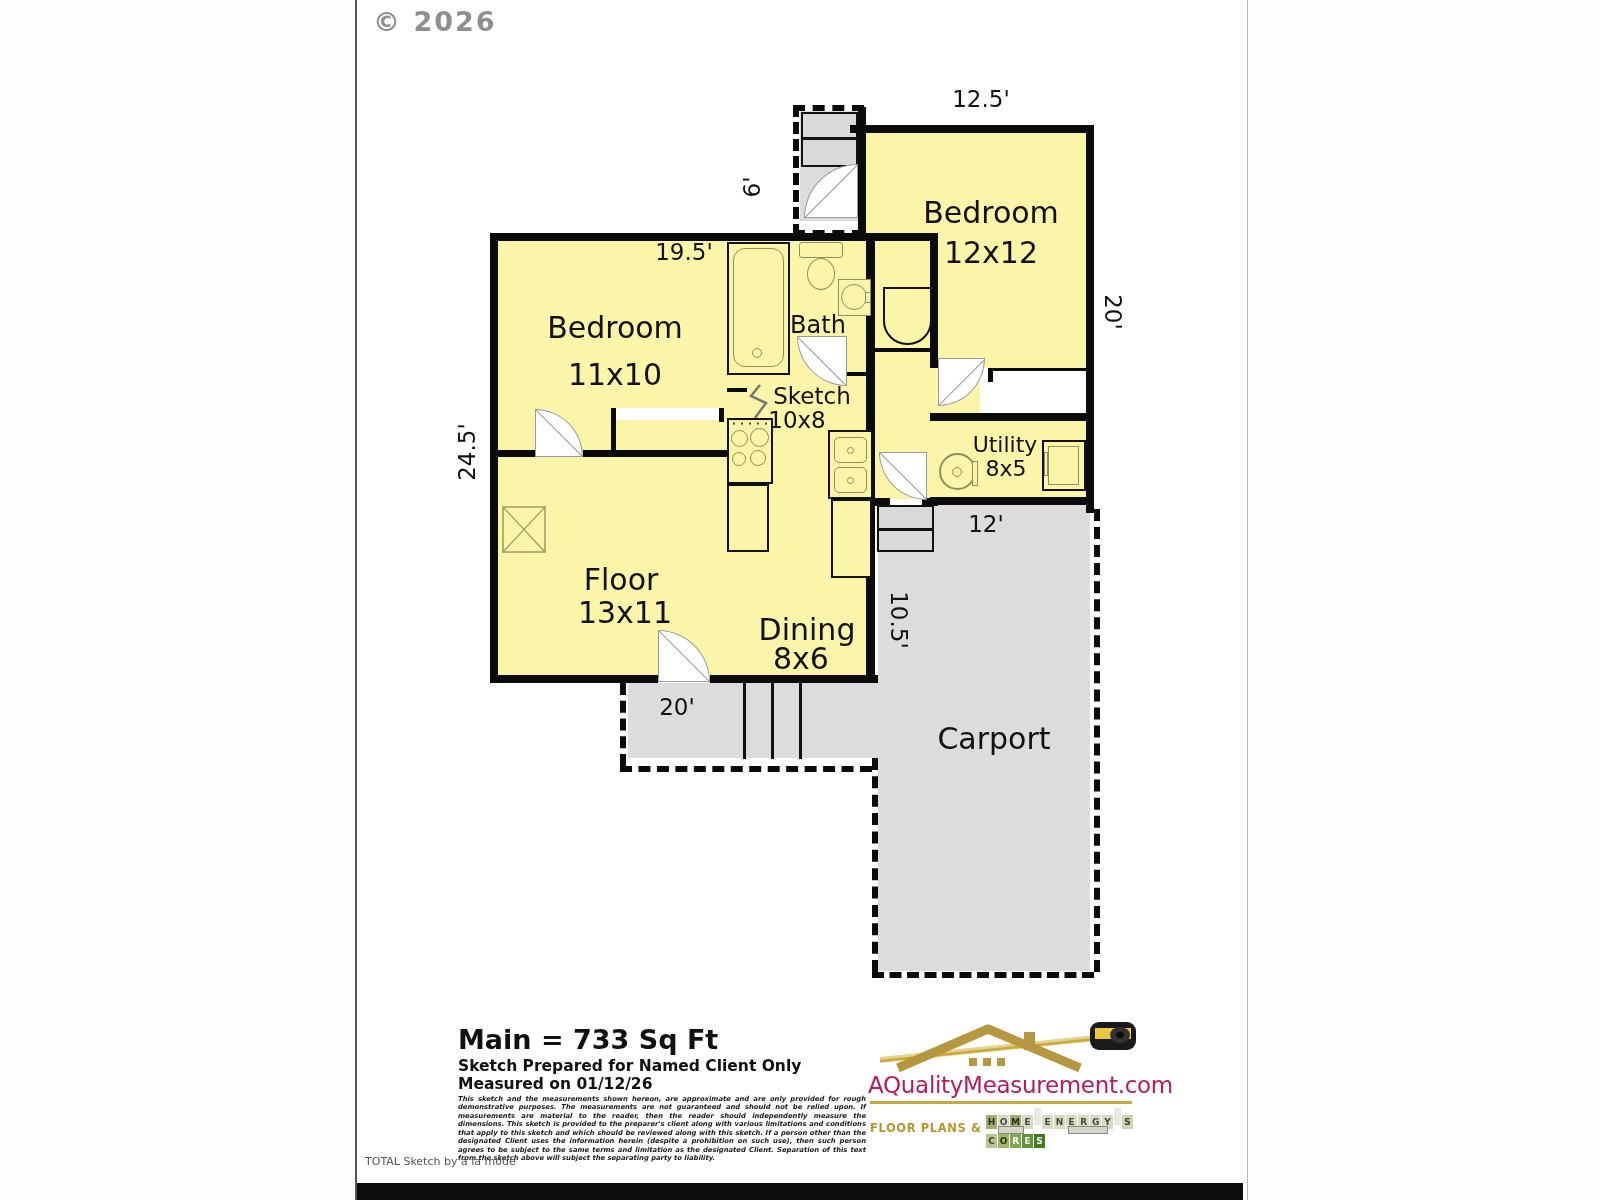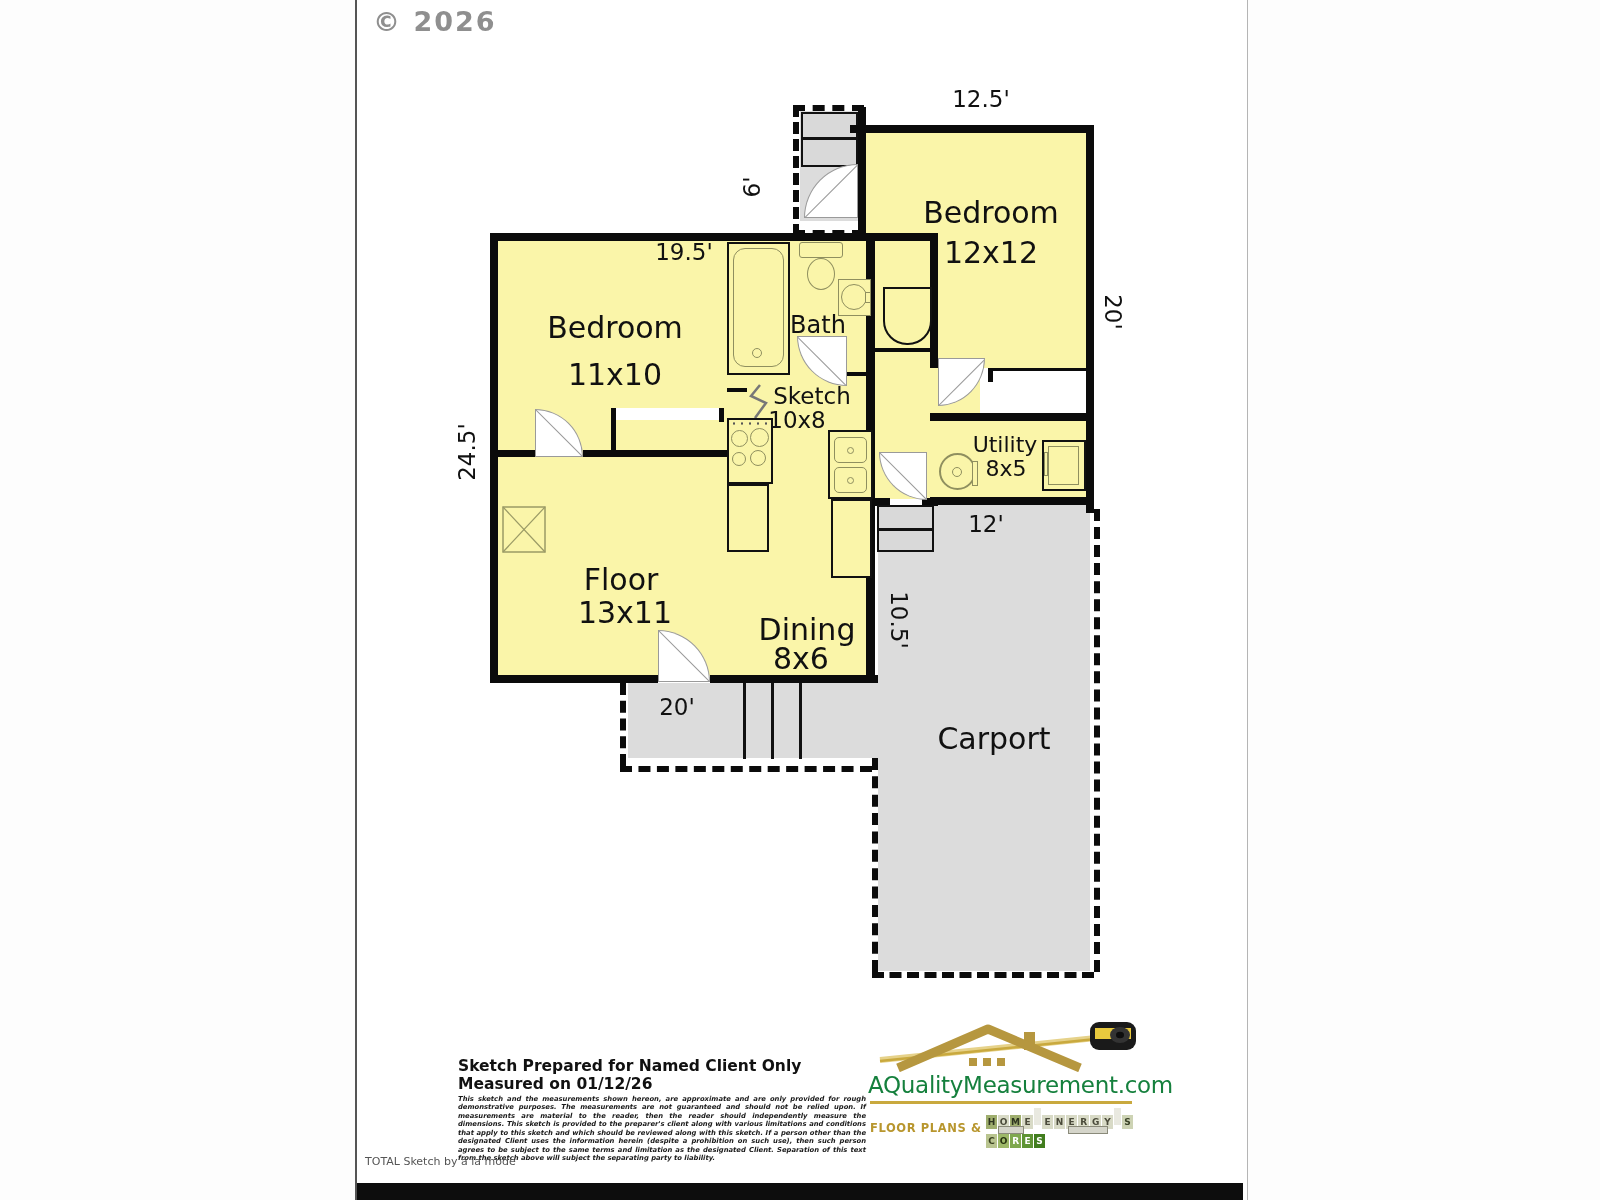--- a/index.html
+++ b/index.html
@@ -45,21 +45,21 @@
   .h1{position:absolute;left:458px;top:1024px;font-size:27px;font-weight:bold;color:#111;}
   .h2{position:absolute;left:458px;top:1057px;font-size:15.5px;font-weight:bold;color:#111;}
   .h3{position:absolute;left:458px;top:1075px;font-size:15.5px;font-weight:bold;color:#111;text-align:center;}
   .disc{position:absolute;left:458px;top:1095px;width:408px;font-size:6.8px;line-height:1.25;
         font-weight:bold;font-style:italic;color:#1a1a1a;text-align:justify;}
   .footer{position:absolute;left:365px;top:1155px;font-size:11px;color:#555;}
   .blackbar{position:absolute;left:357px;top:1183px;width:886px;height:17px;background:#0d0d0d;}
   
   .logo{position:absolute;left:868px;top:1012px;width:268px;height:126px;}
   .logo .wordmark{position:absolute;left:0;top:60px;width:268px;text-align:center;
-        font-size:23px;font-weight:500;color:#15803d;letter-spacing:-0.3px;}
+        font-size:23px;font-weight:500;color:#be185d;letter-spacing:-0.3px;}
   .logo .rule{position:absolute;left:2px;top:89px;width:262px;height:3px;background:#c9a93e;}
   .logo .tagrow{position:absolute;left:2px;top:96px;width:266px;display:flex;align-items:center;}
   .logo .tagtext{font-size:11.5px;font-weight:bold;color:#b8962e;letter-spacing:0.6px;
         text-transform:uppercase;margin-right:4px;white-space:nowrap;}
   .tile{display:inline-block;width:11px;height:14px;line-height:14px;margin:0 0.5px;
         font-size:9px;font-weight:bold;text-align:center;}
   .tile.blank{width:7px;height:17px;background:#e9e9e0;}
   .badge{position:absolute;height:8px;background:#d5d5ca;border:1px solid #8a8a7a;box-sizing:border-box;}
 </style>
 </head>
@@ -192,20 +192,21 @@
 
   <div class="lbl dim" style="left:981px;top:99px;">12.5'</div>
   <div class="lbl dim rotccw" style="left:752px;top:187px;">6'</div>
   <div class="lbl dim" style="left:684px;top:212px;margin-top:40px;">19.5'</div>
   <div class="lbl dim rotcw" style="left:1113px;top:312px;">20'</div>
   <div class="lbl dim rotccw" style="left:467px;top:452px;">24.5'</div>
   <div class="lbl dim" style="left:986px;top:524px;">12'</div>
   <div class="lbl dim rotcw" style="left:899px;top:620px;">10.5'</div>
   <div class="lbl dim" style="left:677px;top:707px;">20'</div>
 
+  <div class="h1">Main = 733 Sq Ft</div>
   <div class="h2">Sketch Prepared for Named Client Only</div>
   <div class="h3">Measured on 01/12/26</div>
   <div class="disc">This sketch and the measurements shown hereon, are approximate and are only provided for rough demonstrative purposes.  The measurements are not guaranteed and should not be relied upon.  If measurements are material to the reader, then the reader should independently measure the dimensions.  This sketch is provided to the preparer's client along with various limitations and conditions that apply to this sketch and which should be reviewed along with this sketch.  If a person other than the designated Client uses the information herein (despite a prohibition on such use), then such person agrees to be subject to the same terms and limitation as the designated Client.  Separation of this text from the sketch above will subject the separating party to liability.</div>
 
   <div class="logo">
     <svg width="268" height="60" viewBox="0 0 268 60" style="position:absolute;left:0;top:0;">
       <path d="M12,48 L228,26" stroke="#e6d28a" stroke-width="6" fill="none"></path>
       <path d="M12,49 L228,27" stroke="#c9a93e" stroke-width="2.5" fill="none"></path>
       <rect x="156" y="20" width="11" height="18" fill="#b6973f"></rect>
       <path d="M30,56 L120,17 L212,56" stroke="#b6973f" stroke-width="9" fill="none" stroke-linejoin="round"></path>

